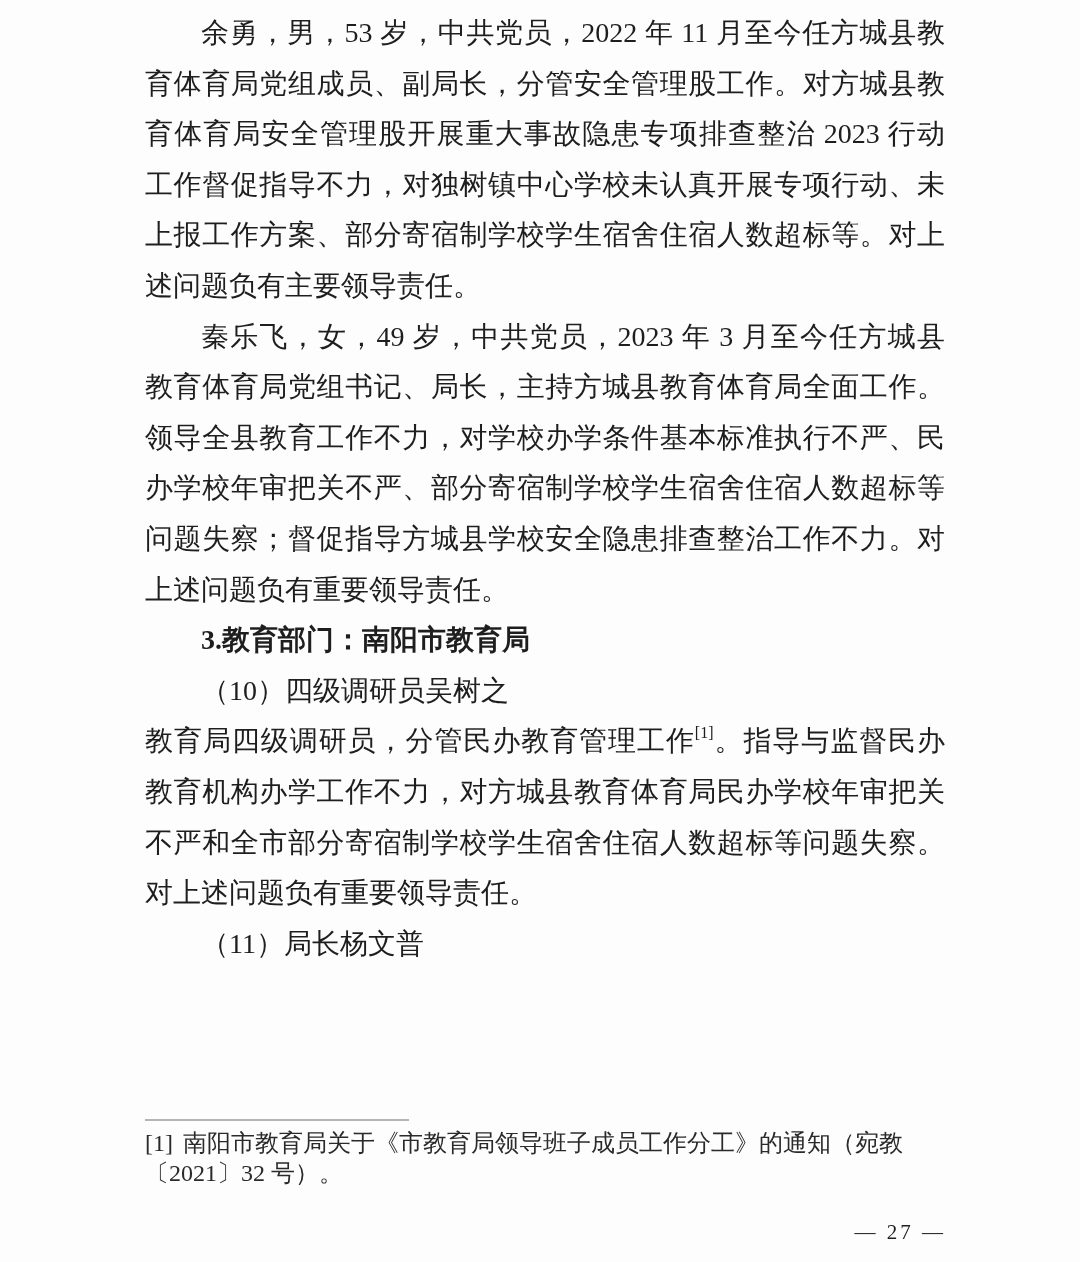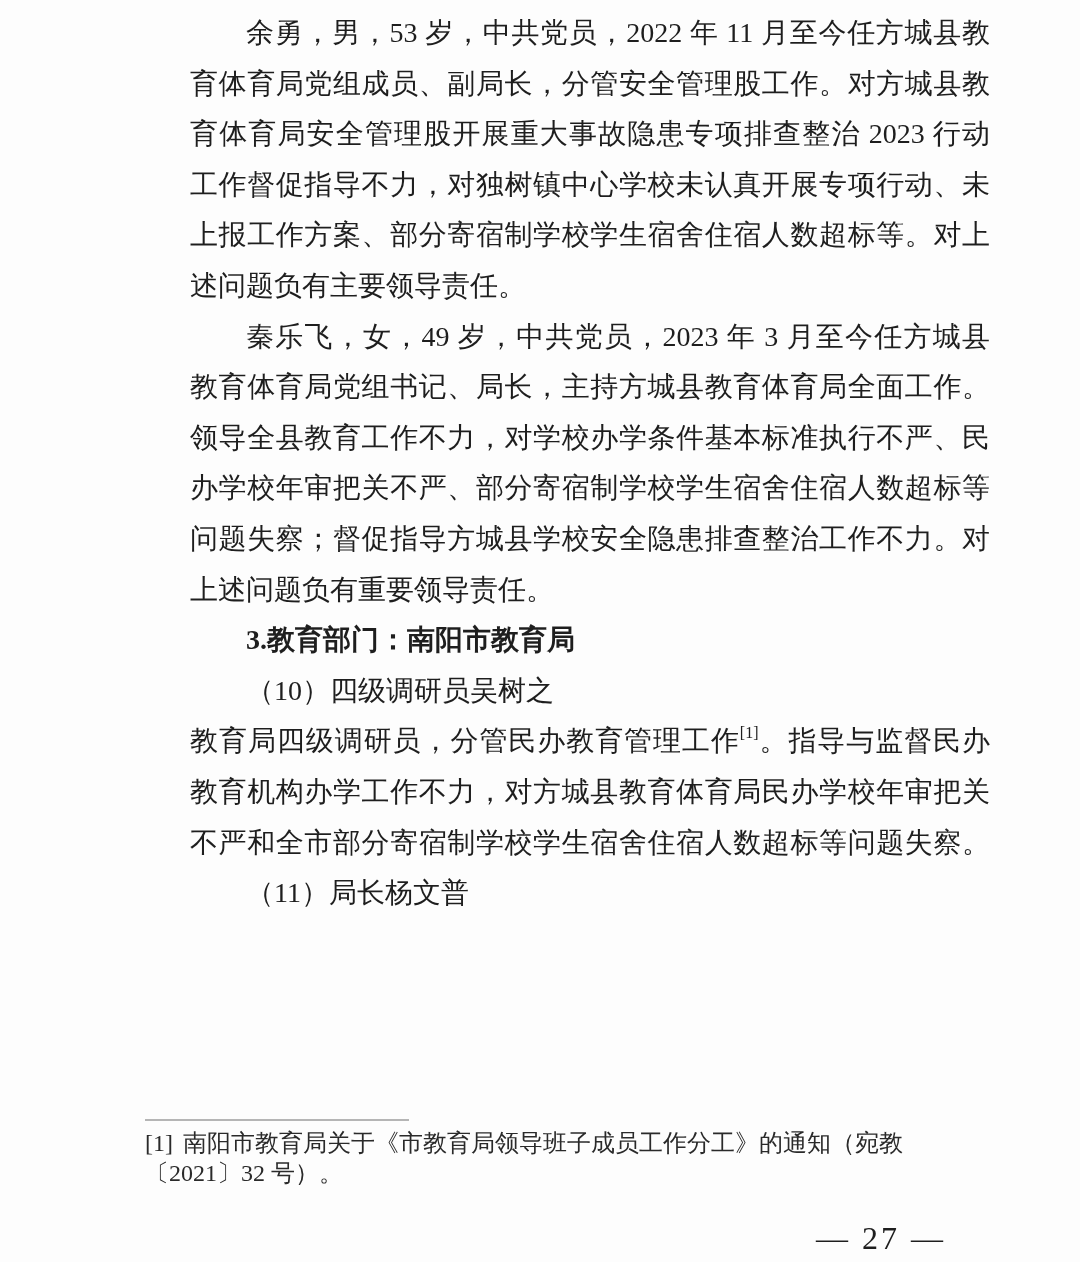--- a/index.html
+++ b/index.html
@@ -12,21 +12,20 @@
     background: #fdfdfd;
     color: #1e1e1e;
     font-family: "Liberation Serif", "DejaVu Serif", serif;
     overflow: hidden;
   }
   .body-text {
     position: absolute;
     left: 145px;
     top: 8px;
     width: 800px;
-    margin-left: 45px;
   }
   .line {
     font-size: 28px;
     line-height: 50.6px;
     height: 50.6px;
     text-align: justify;
     text-justify: inter-character;
     overflow: hidden;
   }
   .line.start { text-align-last: justify; text-indent: 2em; }
@@ -54,21 +53,21 @@
     width: 800px;
     font-size: 24px;
     line-height: 30px;
     color: #2a2a2a;
   }
   .footnote .marker { margin-right: 10px; }
   .page-number {
     position: absolute;
     top: 1220px;
     right: 134px;
-    font-size: 32px;
+    font-size: 21px;
     letter-spacing: 3px;
     color: #1e1e1e;
     white-space: nowrap;
   }
 </style>
 </head>
 <body>
 
 <div class="page">
 
@@ -90,20 +89,21 @@
 
     <div class="line section">3.教育部门：南阳市教育局</div>
 
     <div class="line subheading">（10）四级调研员吴树之</div>
 
     <div class="line mid">
       <span>教育局四级调研员，分管民办教育管理工作</span><sup class="fn-ref">[1]</sup><span>。指导与监督民办</span>
     </div>
     <div class="line mid">教育机构办学工作不力，对方城县教育体育局民办学校年审把关</div>
     <div class="line mid">不严和全市部分寄宿制学校学生宿舍住宿人数超标等问题失察。</div>
+    <div class="line end">对上述问题负有重要领导责任。</div>
 
     <div class="line subheading">（11）局长杨文普</div>
   </div>
 
   <div class="footnote-rule"></div>
 
   <div class="footnote">
     <span class="marker">[1]</span><span>南阳市教育局关于《市教育局领导班子成员工作分工》的通知（宛教〔2021〕32 号）。</span>
   </div>
 

